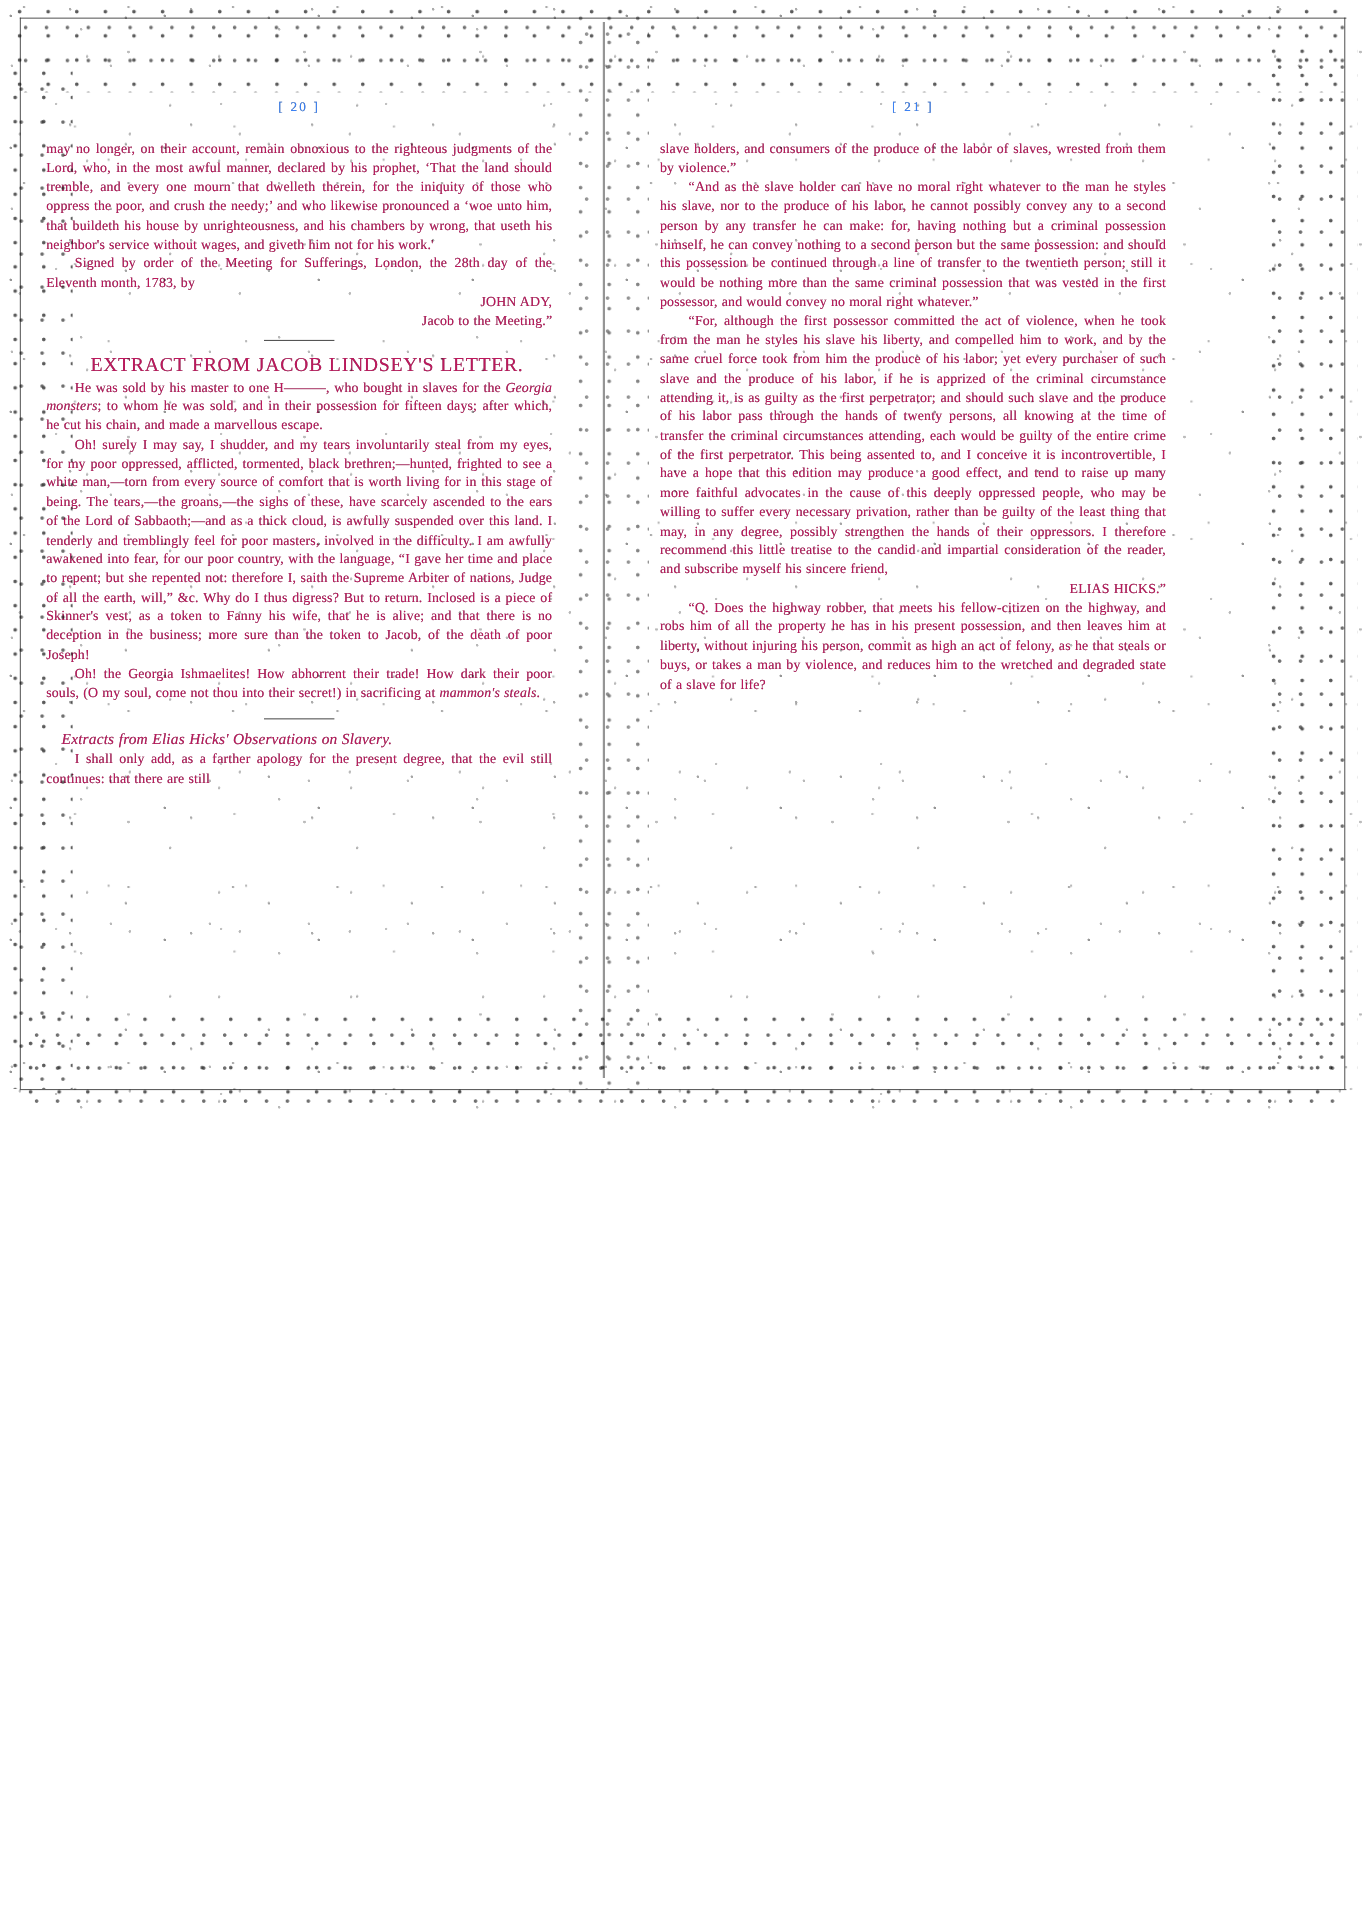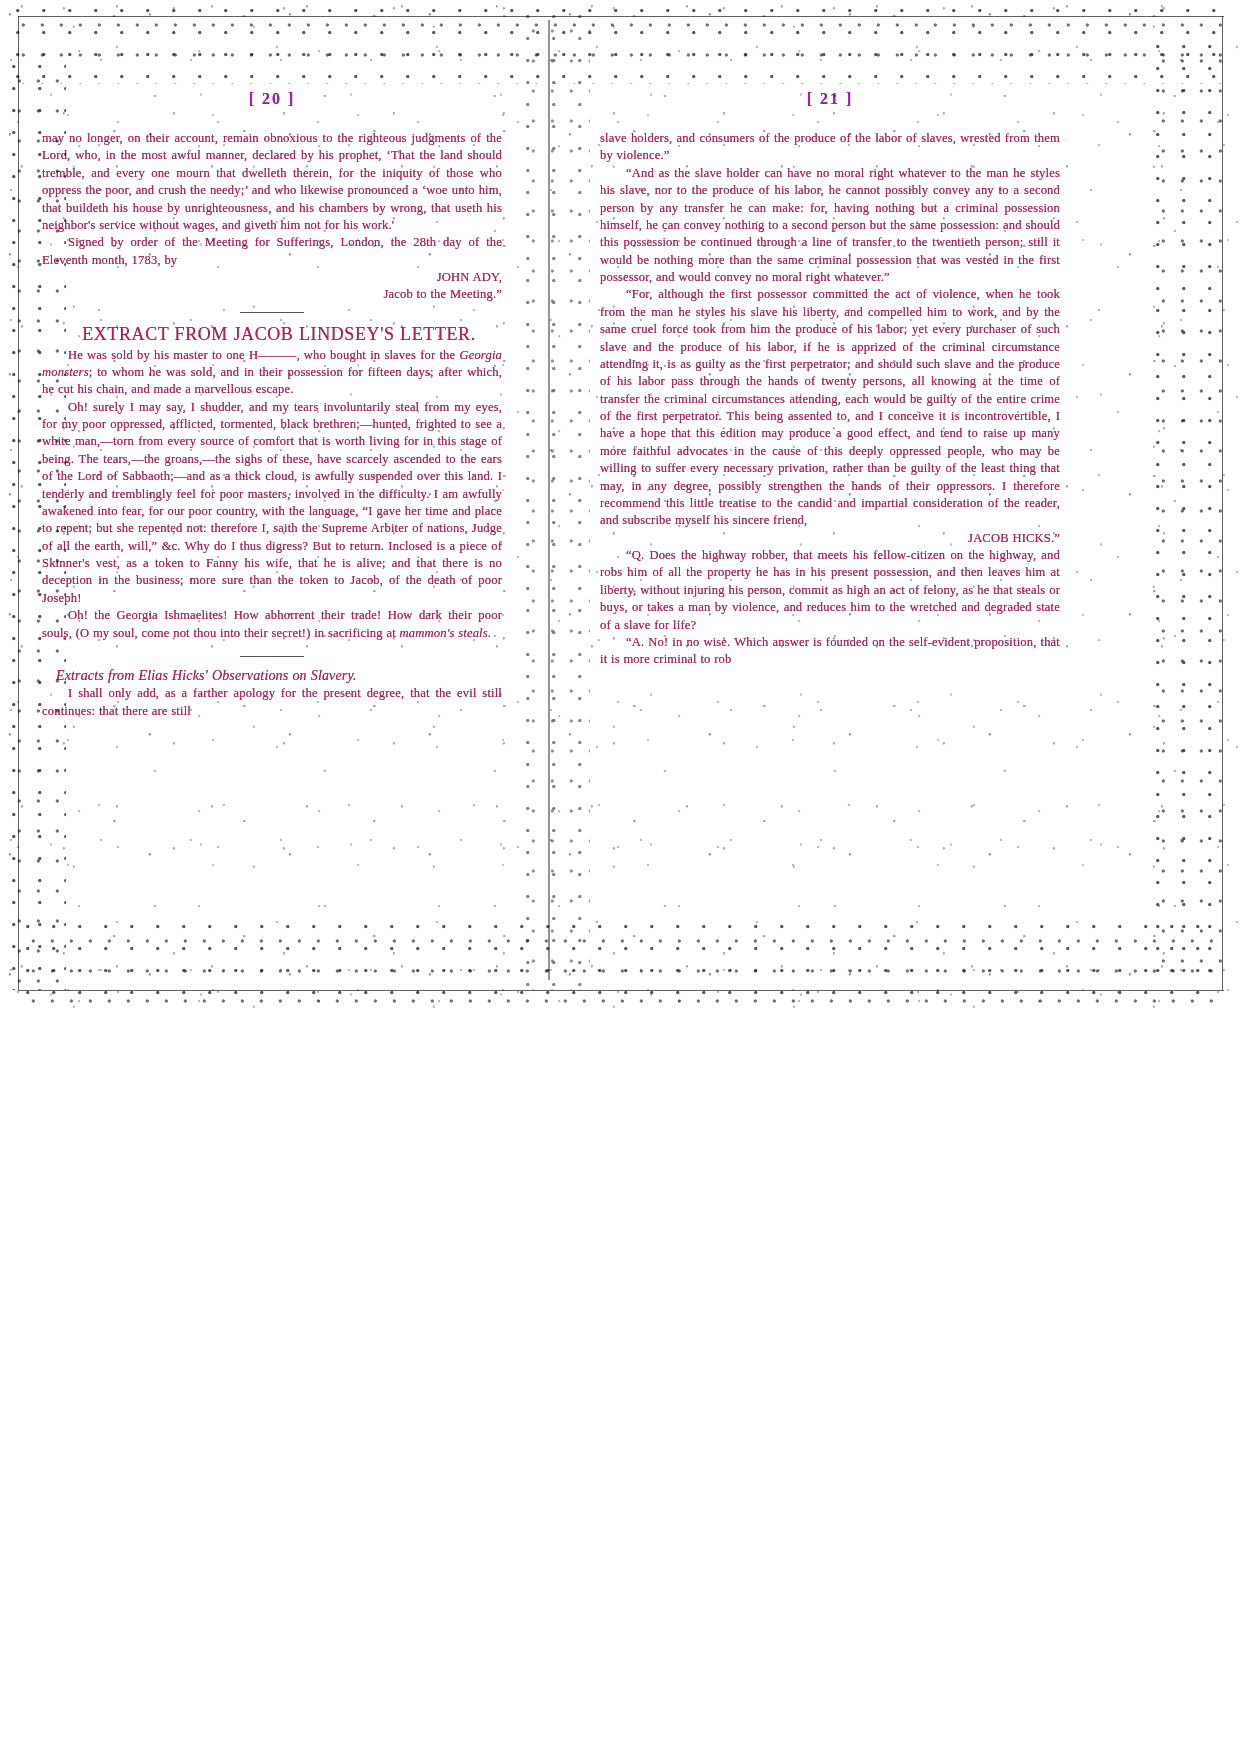--- a/index.html
+++ b/index.html
@@ -76,25 +76,24 @@
   .page {
     position: absolute;
     top: 90px;
     width: 460px;
   }
   #page-left  { left: 42px;  }
   #page-right { left: 600px; }
 
   .folio {
     text-align: center;
-    font-size: 16px;
+    font-size: 12px;
     letter-spacing: 2px;
     margin-bottom: 22px;
-    color: #a21caf;
-    font-weight: bold;
+    color: #3b82f6;
   }
 
   .col {
     font-size: 12.6px;
     line-height: 1.38;
     text-align: justify;
     color: #be185d;
     letter-spacing: .15px;
     word-spacing: .4px;
   }
@@ -173,23 +172,22 @@
       <p class="hang">I shall only add, as a farther apology for the present degree, that the evil still continues: that there are still</p>
     </div>
   </div>
 
   <div class="page" id="page-right">
     <div class="folio">[  21  ]</div>
     <div class="col">
       <p class="noindent">slave holders, and consumers of the produce of the labor of slaves, wrested from them by violence.”</p>
       <p class="hang">“And as the slave holder can have no moral right whatever to the man he styles his slave, nor to the produce of his labor, he cannot possibly convey any to a second person by any transfer he can make: for, having nothing but a criminal possession himself, he can convey nothing to a second person but the same possession: and should this possession be continued through a line of transfer to the twentieth person; still it would be nothing more than the same criminal possession that was vested in the first possessor, and would convey no moral right whatever.”</p>
       <p class="hang">“For, although the first possessor committed the act of violence, when he took from the man he styles his slave his liberty, and compelled him to work, and by the same cruel force took from him the produce of his labor; yet every purchaser of such slave and the produce of his labor, if he is apprized of the criminal circumstance attending it, is as guilty as the first perpetrator; and should such slave and the produce of his labor pass through the hands of twenty persons, all knowing at the time of transfer the criminal circumstances attending, each would be guilty of the entire crime of the first perpetrator. This being assented to, and I conceive it is incontrovertible, I have a hope that this edition may produce a good effect, and tend to raise up many more faithful advocates in the cause of this deeply oppressed people, who may be willing to suffer every necessary privation, rather than be guilty of the least thing that may, in any degree, possibly strengthen the hands of their oppressors. I therefore recommend this little treatise to the candid and impartial consideration of the reader, and subscribe myself his sincere friend,</p>
-      <p class="signature">JACOB HICKS.”</p>
+      <p class="signature">ELIAS HICKS.”</p>
       <p class="hang">“Q. Does the highway robber, that meets his fellow-citizen on the highway, and robs him of all the property he has in his present possession, and then leaves him at liberty, without injuring his person, commit as high an act of felony, as he that steals or buys, or takes a man by violence, and reduces him to the wretched and degraded state of a slave for life?</p>
-      <p class="hang">“A. No! in no wise. Which answer is founded on the self-evident proposition, that it is more criminal to rob</p>
     </div>
   </div>
 
   <div class="noise"></div>
   <div class="edge-noise" id="en-top"></div>
   <div class="edge-noise" id="en-left"></div>
   <div class="edge-noise" id="en-right"></div>
   <div class="edge-noise" id="en-bottom"></div>
   <div class="edge-noise" id="en-gutter"></div>
 </div>

